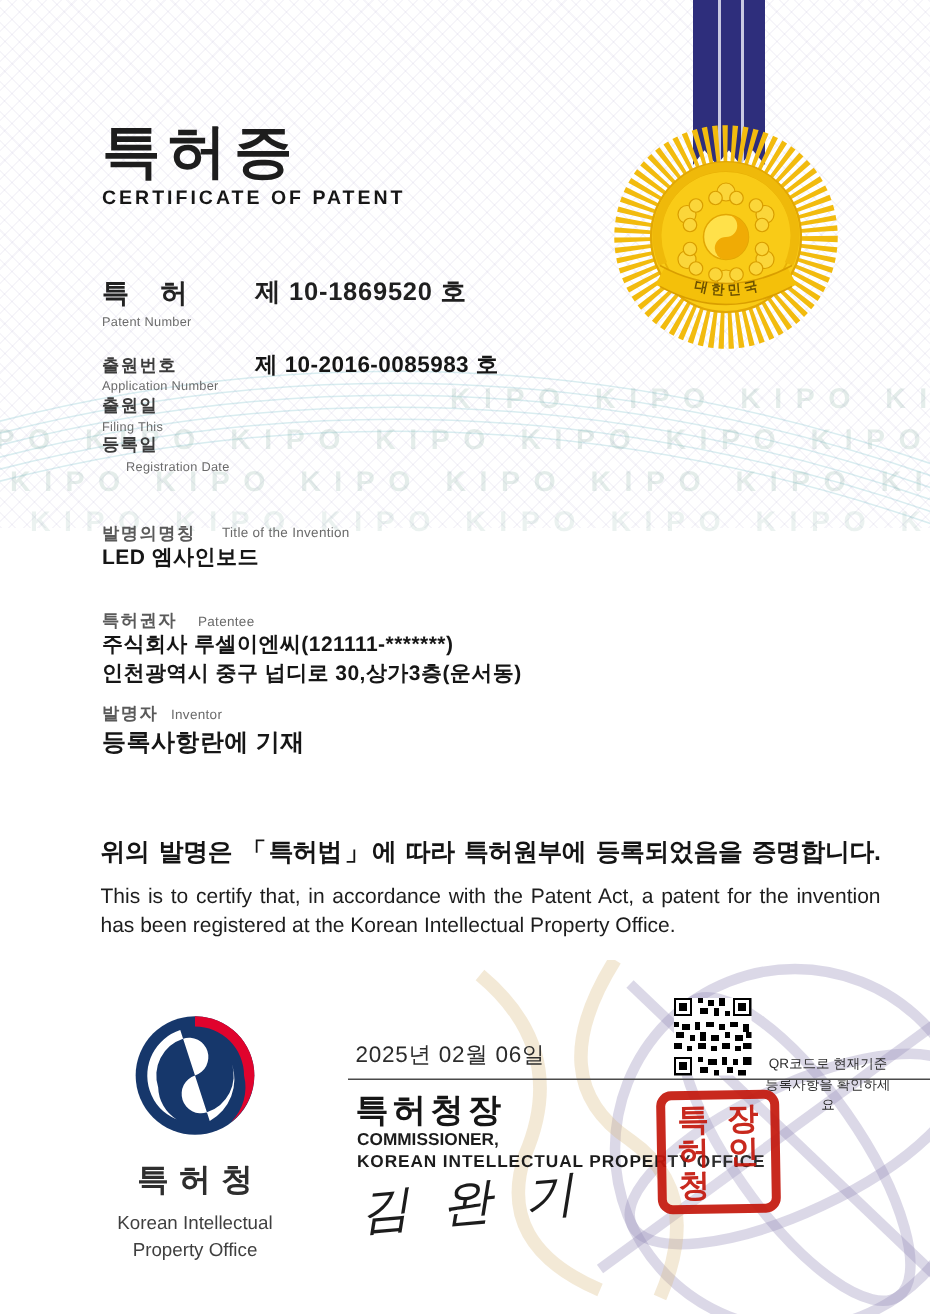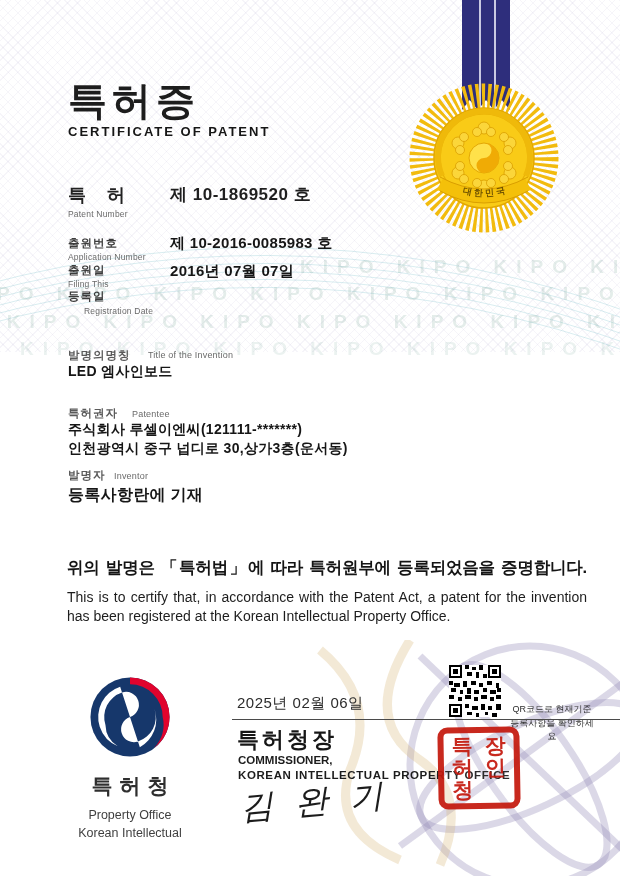--- a/index.html
+++ b/index.html
@@ -197,21 +197,20 @@
     <div class="patent-label lbl" style="font-size:18px;">특 허</div>
     <div class="patent-sub sub">Patent Number</div>
     <div class="patent-value">제 10-1869520 호</div>
 
     <div class="f-lbl1 lbl">출원번호</div>
     <div class="f-sub1 sub">Application Number</div>
     <div class="f-val1 val">제 10-2016-0085983 호</div>
 
     <div class="f-lbl2 lbl">출원일</div>
     <div class="f-sub2 sub">Filing This</div>
-    <div class="f-val2 val">2016년 07월 07일</div>
 
     <div class="f-lbl3 lbl">등록일</div>
     <div class="f-sub3 sub">Registration Date</div>
 
     <div class="inv-lbl lbl" style="color:#5a5a5a;">발명의명칭</div>
     <div class="inv-sub sub">Title of the Invention</div>
     <div class="inv-val val">LED 엠사인보드</div>
 
     <div class="pat-lbl lbl" style="color:#5a5a5a;">특허권자</div>
     <div class="pat-sub sub">Patentee</div>
@@ -228,22 +227,22 @@
 
     <div class="logo">
       <svg class="logo-sym" width="86" height="86" viewBox="0 0 100 100">
         <circle cx="50" cy="50" r="46" fill="#16376b"></circle>
         <path d="M50,4 A46,46 0 0 1 96,50 A46,46 0 0 1 78,86 A38,38 0 0 0 88,50 A38,38 0 0 0 50,12 Z" fill="#e0032d"></path>
         <path d="M50,14 A36,36 0 0 0 14,50 A36,36 0 0 0 28,78 A28,28 0 0 1 22,50 A28,28 0 0 1 50,22 A14,14 0 0 1 64,36 A14,14 0 0 1 50,50 A14,14 0 0 0 36,64 A14,14 0 0 0 50,78 A28,28 0 0 0 78,50 L86,50 A36,36 0 0 1 50,86 A36,36 0 0 1 14,50" fill="none"></path>
         <path d="M50,13 A37,37 0 0 0 13,50 A37,37 0 0 0 26,78 A30,30 0 0 1 20,50 A30,30 0 0 1 50,20 A15,15 0 0 1 65,35 A15,15 0 0 1 50,50 A15,15 0 0 0 35,65 A15,15 0 0 0 50,80 A30,30 0 0 0 80,50 A37,37 0 0 1 50,87 Z" fill="#ffffff" transform="rotate(-18 50 50)"></path>
       </svg>
       <div class="logo-ko">특허청</div>
       <div class="logo-en">
+        <div>Korean Intellectual</div>
         <div>Property Office</div>
-        <div>Korean Intellectual</div>
       </div>
     </div>
 
     <div class="date">2025년 02월 06일</div>
 
     <svg class="qr" width="52" height="52" viewBox="0 0 29 29" shape-rendering="crispEdges">
       <rect width="29" height="29" fill="#fff"></rect>
       <g fill="#000">
         <path d="M0,0h7v7h-7z M1,1v5h5v-5z" fill-rule="evenodd"></path>
           <rect x="2" y="2" width="3" height="3"></rect>

